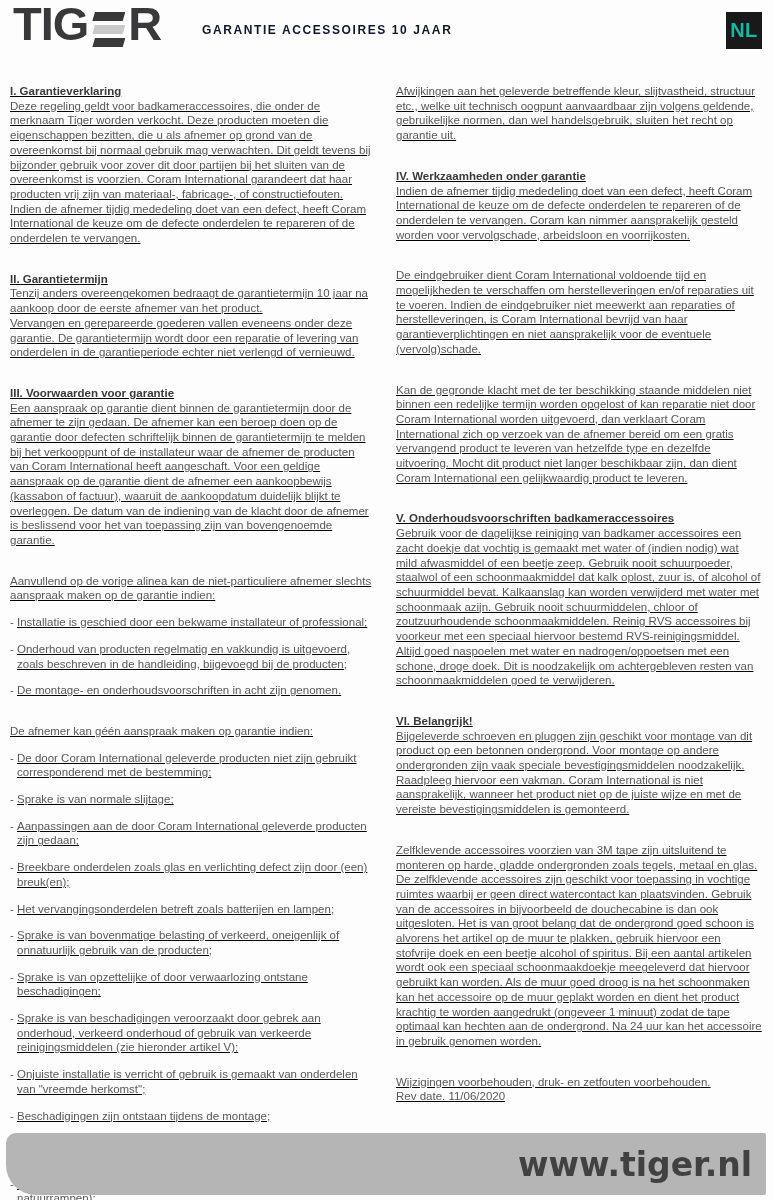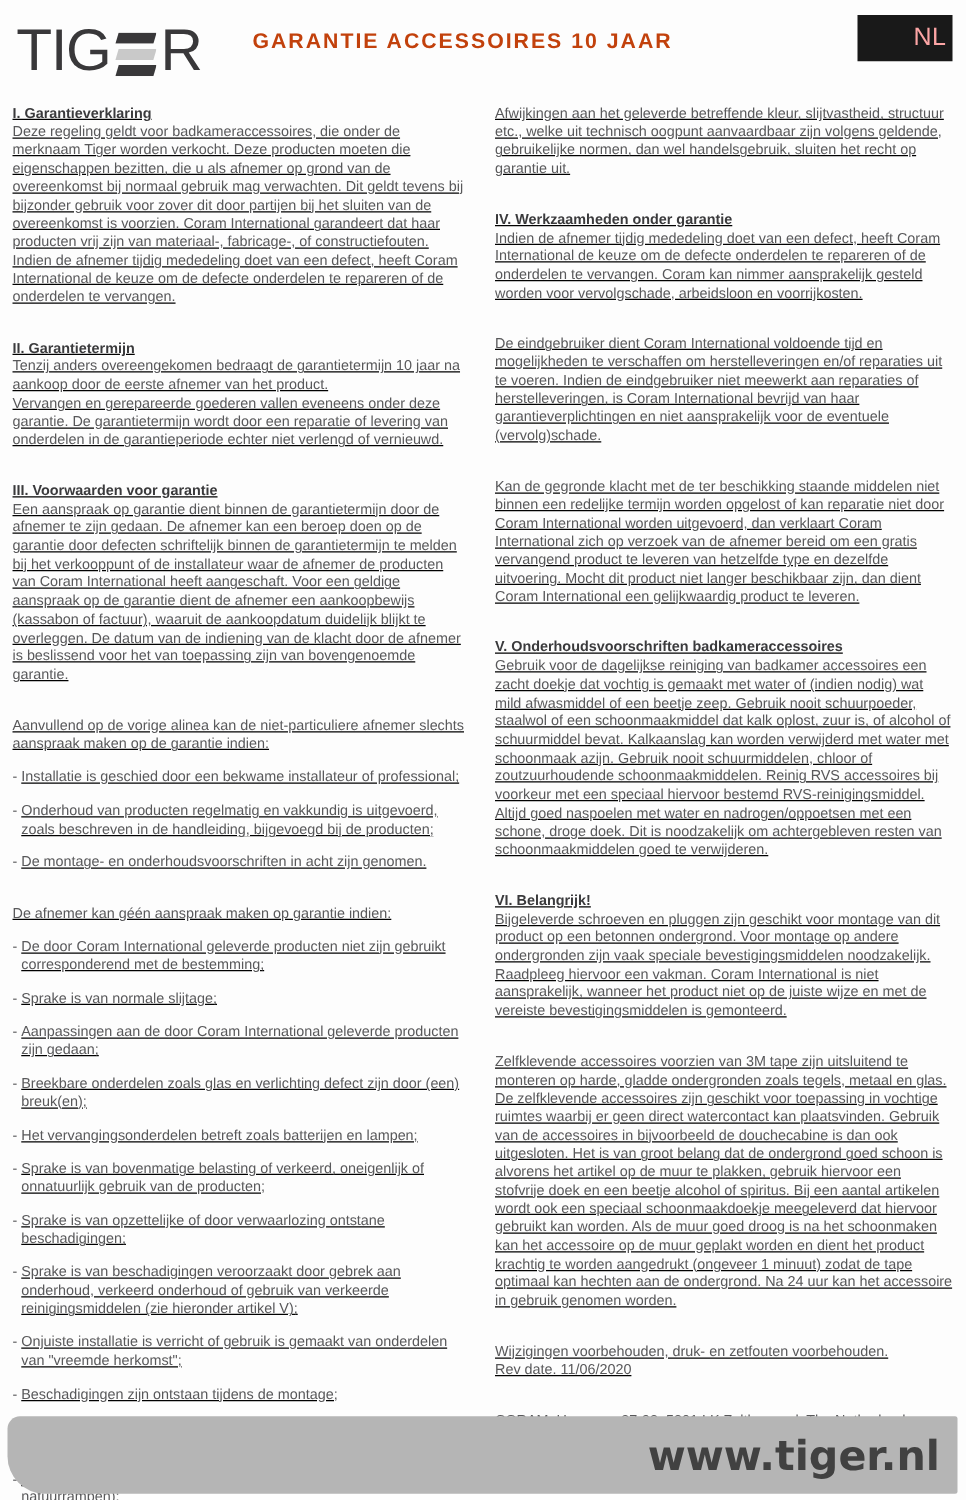--- a/index.html
+++ b/index.html
@@ -6,32 +6,32 @@
   .page{
     position:relative;
     width:773px;height:1200px;
     background:#fdfdfd;
     font-family:"Liberation Sans", sans-serif;
     overflow:hidden;
     margin:0 auto;
   }
   
   .header{position:absolute;top:0;left:0;right:0;height:70px;}
-  .logo{position:absolute;left:13px;top:1px;display:flex;align-items:center;
-        color:#39383a;font-weight:normal;font-size:47px;line-height:46px;letter-spacing:-1px;margin-top:16px;}
+  .logo{position:absolute;left:13px;top:1px;display:flex;align-items:flex-end;
+        color:#39383a;font-weight:bold;font-size:47px;line-height:46px;letter-spacing:-1px;}
   .logo .bars{display:flex;flex-direction:column;justify-content:flex-start;
         gap:4px;margin:7px 3px 0 4px;}
   .logo .bar{width:33px;height:9px;background:#39383a;
         clip-path:polygon(8% 0,100% 0,92% 100%,0 100%);}
   .logo .bar.mid{background:#c9c9c9;}
   .doc-title{position:absolute;left:202px;top:23px;
-        font-size:17px;font-weight:bold;letter-spacing:1.6px;color:#c2410c;}
+        font-size:12px;font-weight:bold;letter-spacing:1.6px;color:#0f172a;}
   .lang-badge{position:absolute;right:11px;top:12px;width:36px;height:37px;
-        background:#191919;color:#fca5a5;font-weight:normal;font-size:20px;
-        display:flex;align-items:center;justify-content:center;letter-spacing:0.5px;padding-left:40px;}
+        background:#191919;color:#14b8a6;font-weight:bold;font-size:20px;
+        display:flex;align-items:center;justify-content:center;letter-spacing:0.5px;}
   
   .columns{position:absolute;top:84px;left:10px;width:753px;
         display:flex;gap:20px;text-decoration:underline;}
   .col{width:366px;color:#58585a;font-size:11.5px;line-height:14.7px;}
   .heading{font-weight:bold;color:#3a3a3c;}
   .para{margin:0;}
   .gap{margin-top:26px;}
   .list{margin:0;}
   .li{position:relative;padding-left:7px;margin-top:12px;}
   .li::before{content:"-";position:absolute;left:0;top:0;}

